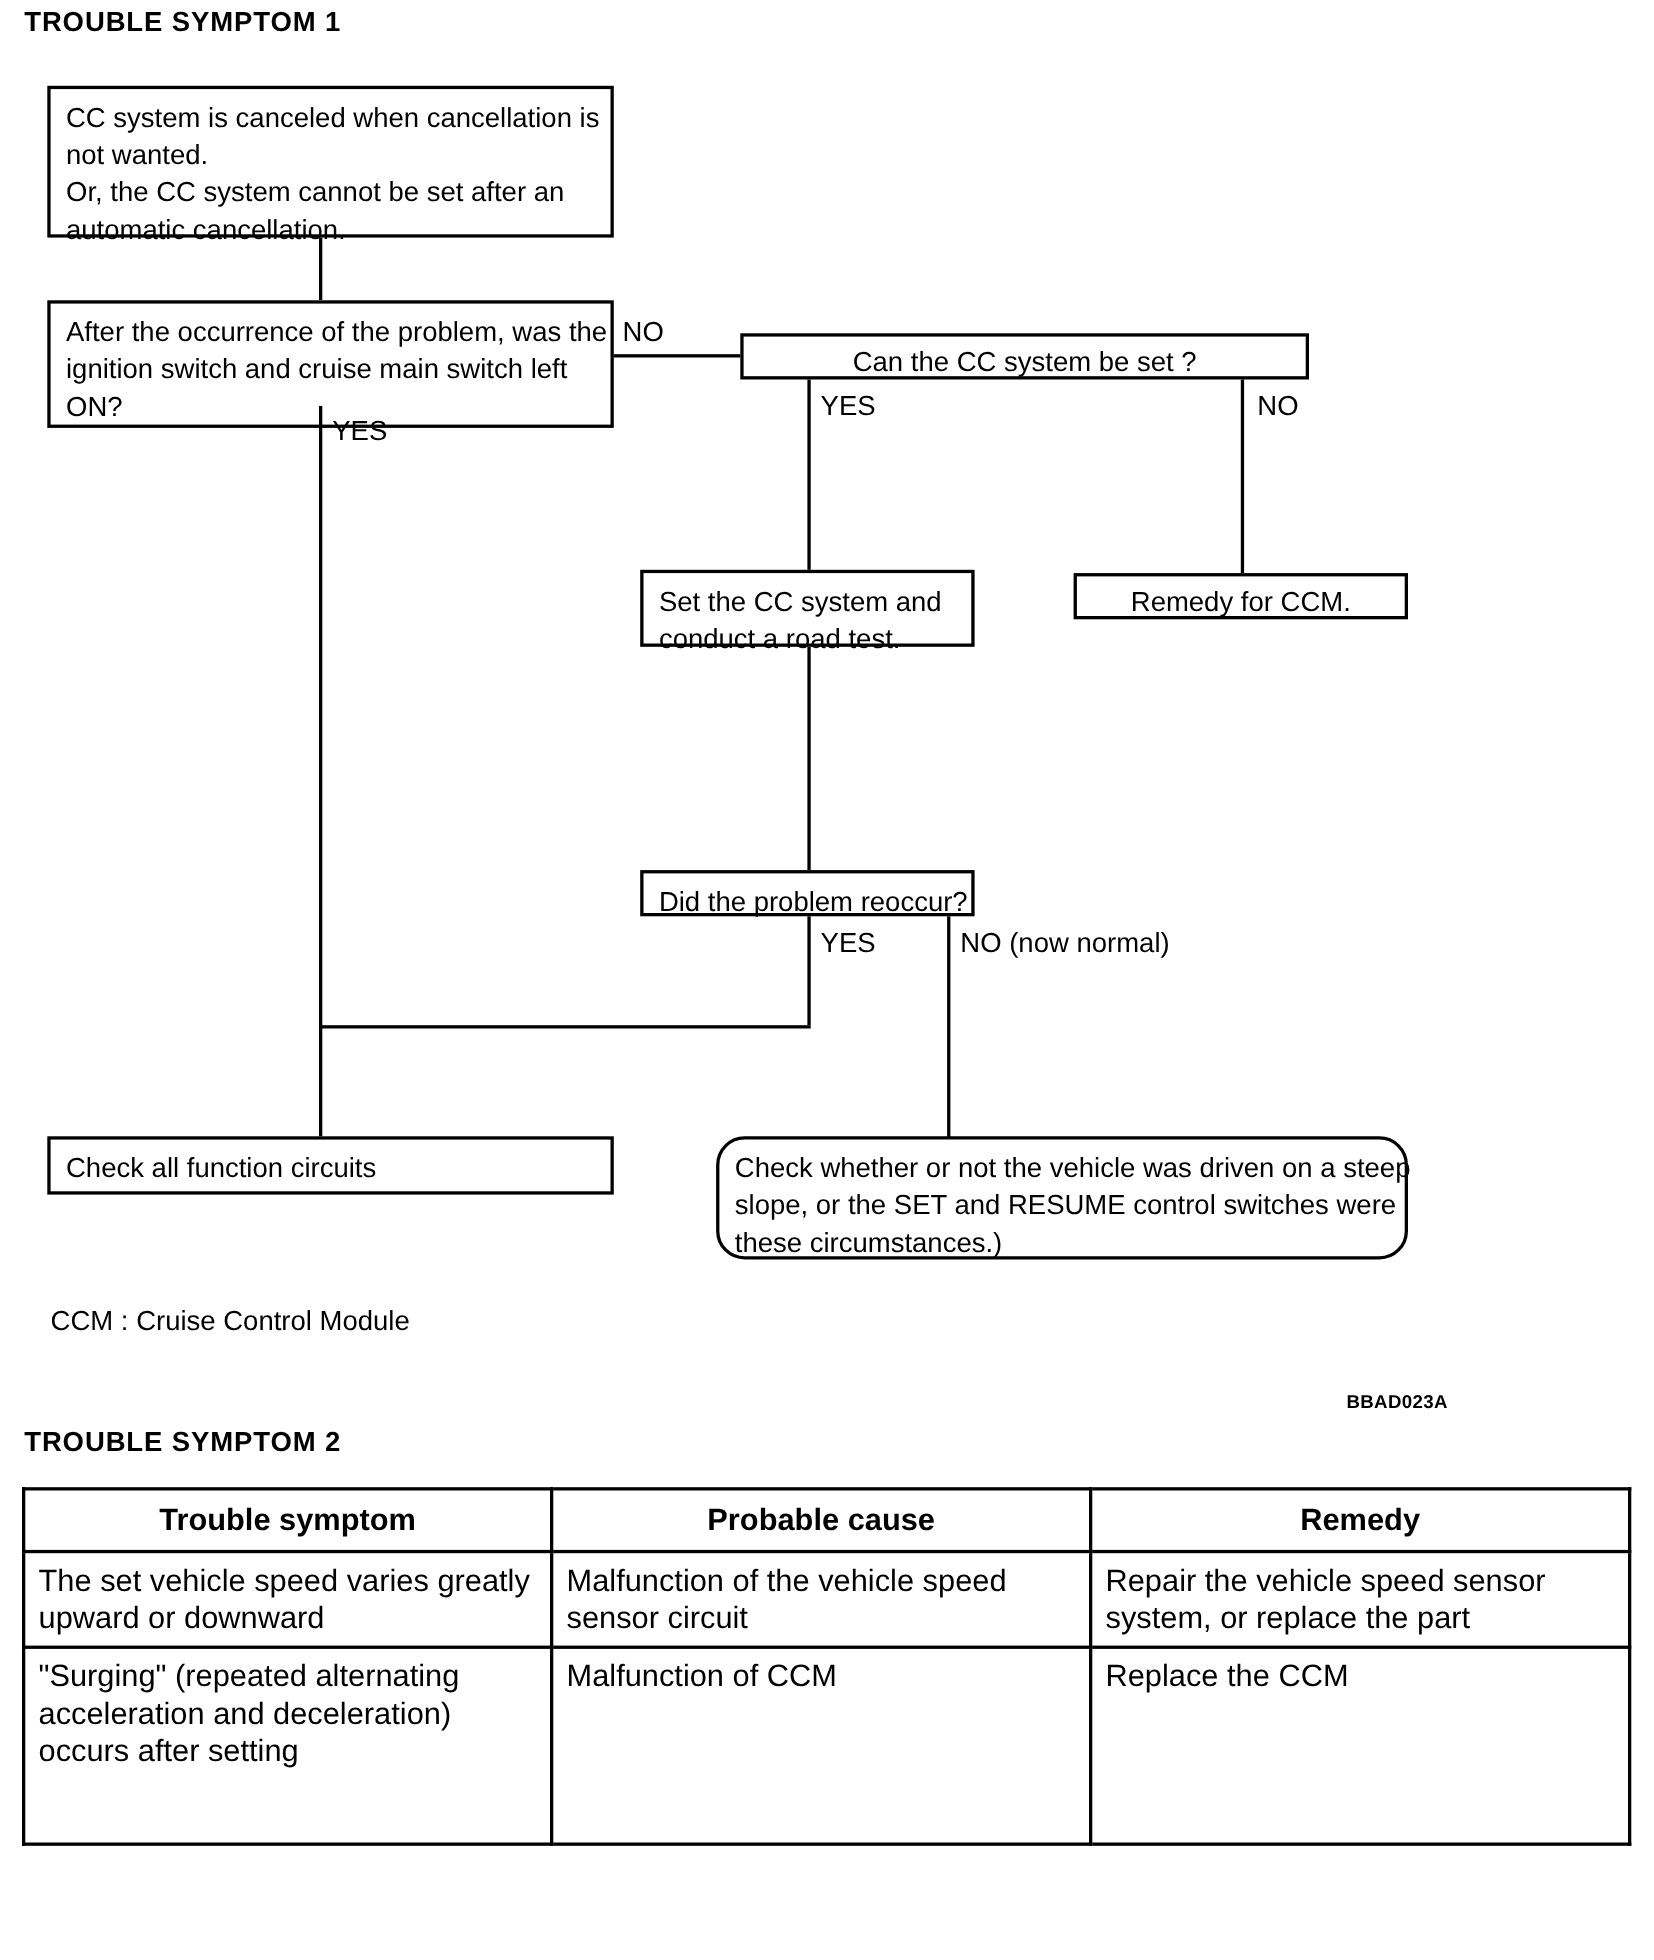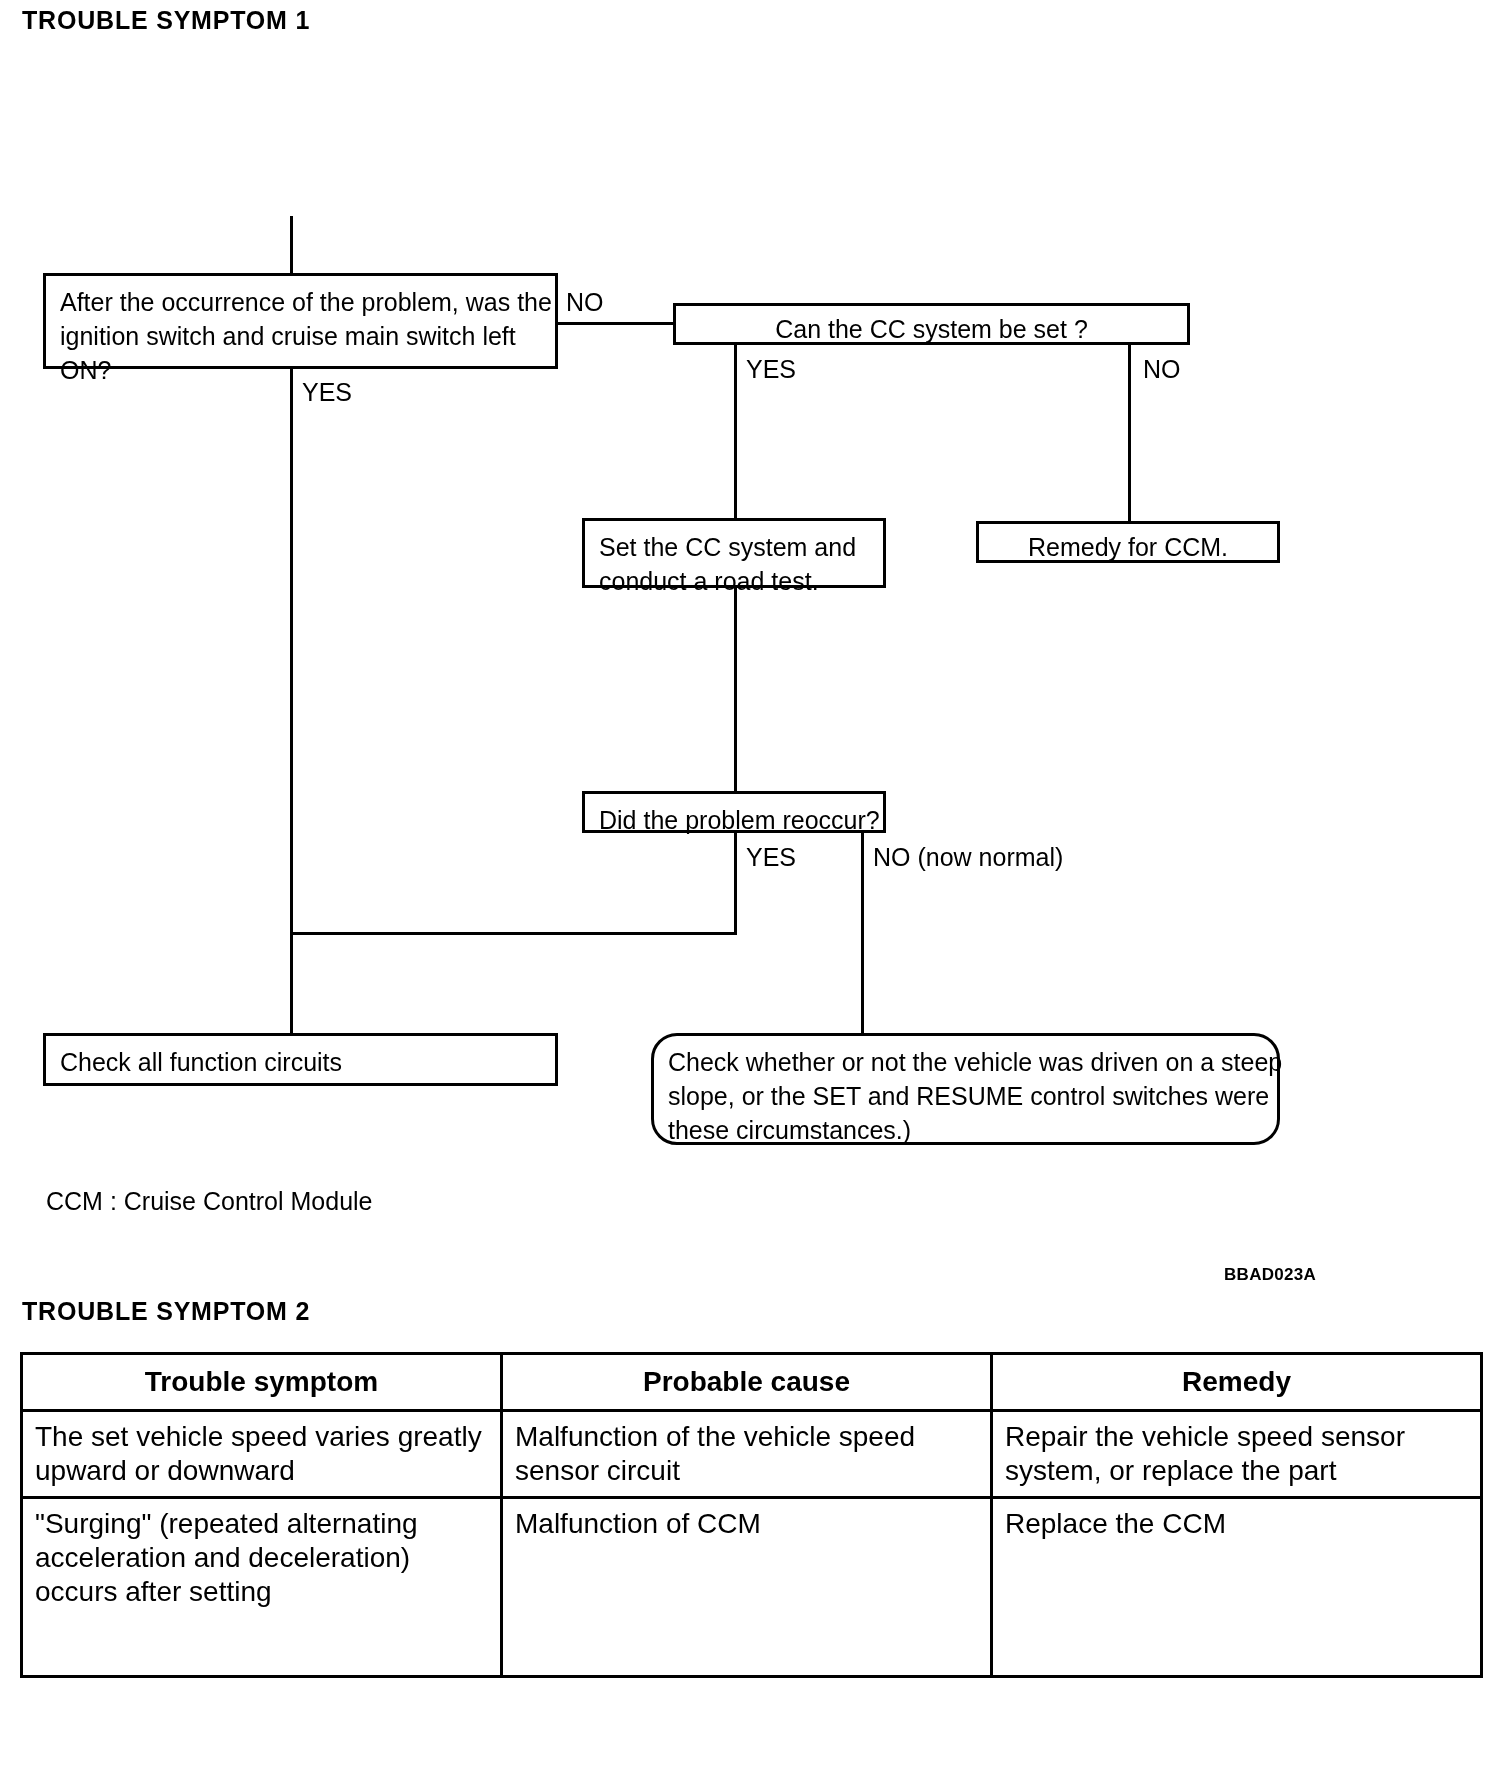--- a/index.html
+++ b/index.html
@@ -105,24 +105,30 @@
   }
   .sym-table td.tall { height: 160px; }
 </style>
 </head>
 <body>
 
 <div id="page">
 
   <div class="section-heading" style="left:22px; top:6px;">TROUBLE SYMPTOM 1</div>
 
+  <div class="fbox" style="left:43px; top:78px; width:515px; height:138px;">
+    <span class="ln">CC system is canceled when cancellation is</span>
+    <span class="ln">not wanted.</span>
+    <span class="ln">Or, the CC system cannot be set after an</span>
+    <span class="ln">automatic cancellation.</span>
+  </div>
 
   <div class="vline" style="left:290px; top:216px; height:57px;"></div>
 
-  <div class="fbox" style="left:43px; top:273px; width:515px; height:96px;">
+  <div class="fbox" style="left:43px; top:273px; width:515px; height:116px;">
     <span class="ln">After the occurrence of the problem, was the</span>
     <span class="ln">ignition switch and cruise main switch left</span>
     <span class="ln">ON?</span>
   </div>
 
   <div class="hline" style="left:558px; top:322px; width:117px;"></div>
   <div class="blabel" style="left:566px; top:288px;">NO</div>
 
   <div class="vline" style="left:290px; top:369px; height:671px;"></div>
   <div class="blabel" style="left:302px; top:378px;">YES</div>

